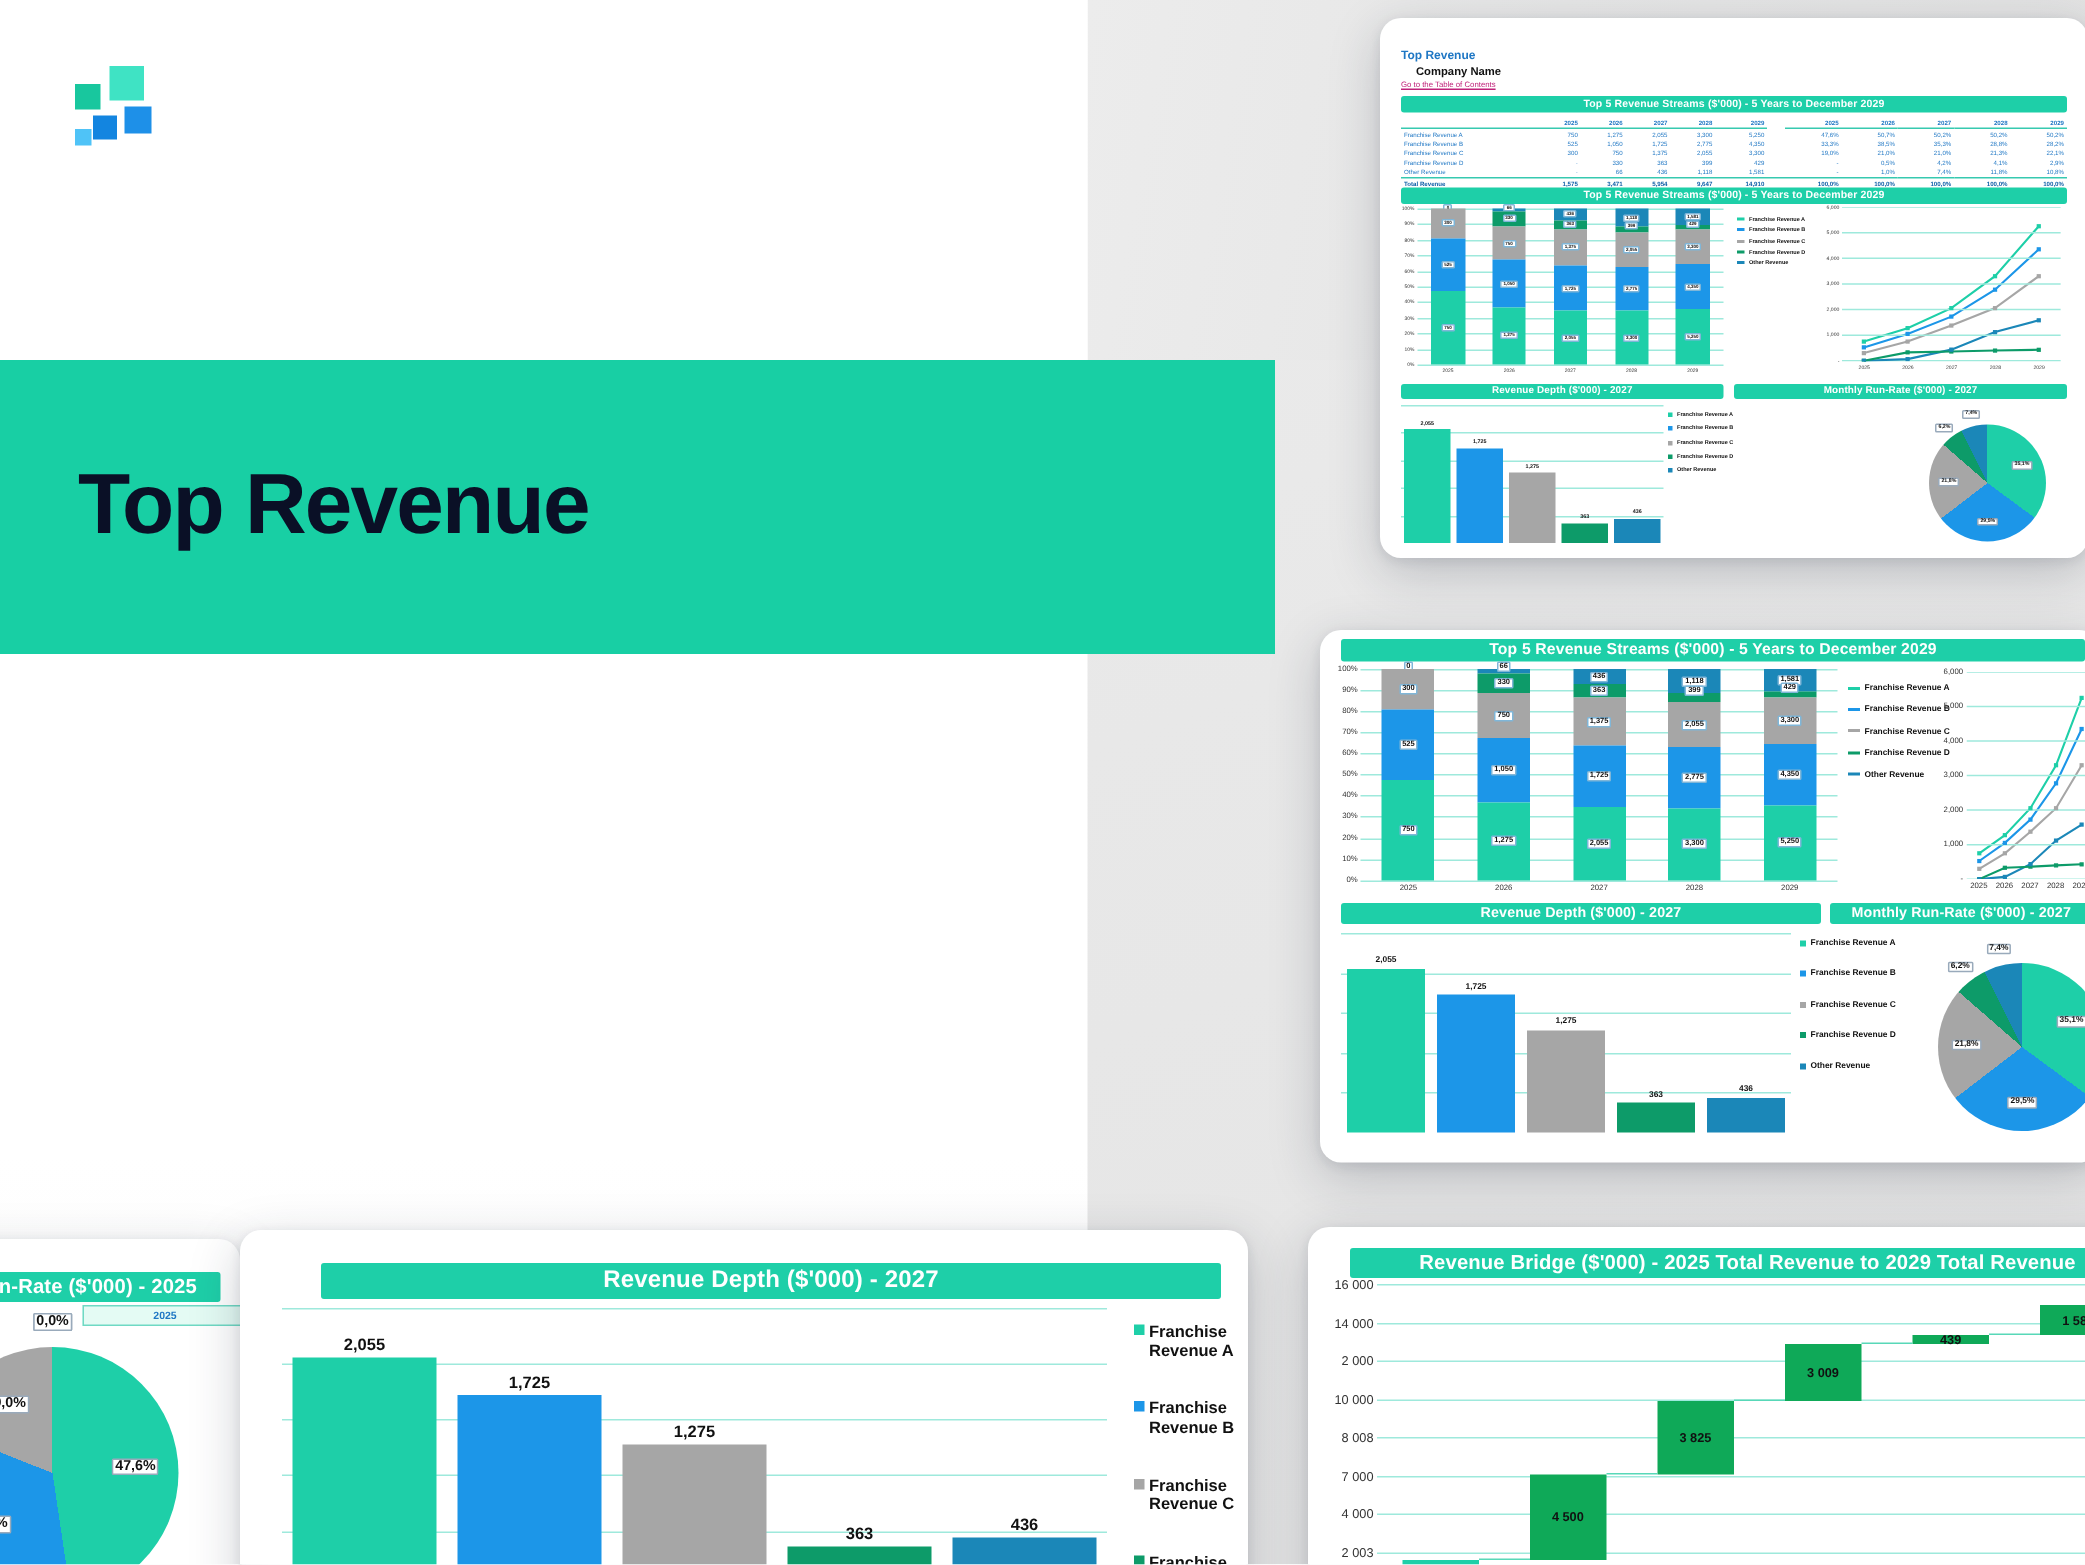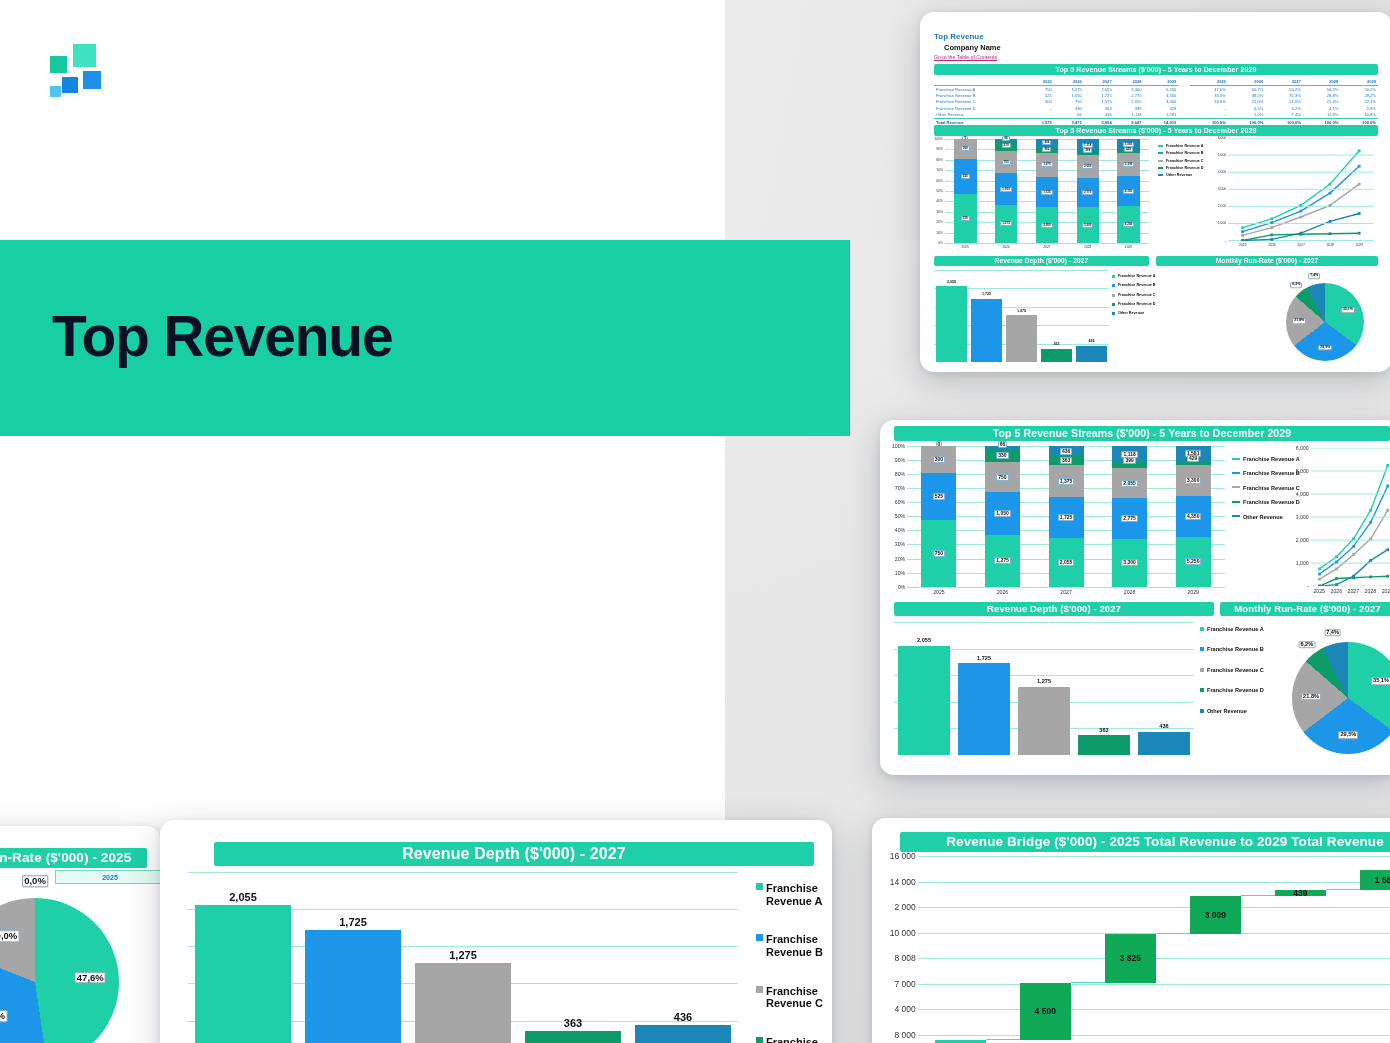--- a/index.html
+++ b/index.html
@@ -865,21 +865,21 @@
           </div>
         </div>
     </div>
   </div>
 
   <div class="card" id="card5">
     <div class="card-inner">
       <div class="xl-title" style="position:absolute;left:28px;top:14px;width:530px;height:20px;font-size:13.5px;line-height:20px;white-space:nowrap;overflow:hidden;">Revenue Bridge ($'000) - 2025 Total Revenue to 2029 Total Revenue</div>
       <div id="c5bridge" style="position:absolute;left:10px;top:38px;width:550px;height:227px;">
           <div class="axisY" style="font-size:8.5px;height:204px;width:35.7px;">
-            <span style="top: 178.5px;">8 000</span>
+            <span style="top: 178.5px;">2 003</span>
             <span style="top: 153px;">4 000</span>
             <span style="top: 127.5px;">7 000</span>
             <span style="top: 102px;">8 008</span>
             <span style="top: 76.5px;">10 000</span>
             <span style="top: 51px;">2 000</span>
             <span style="top: 25.5px;">14 000</span>
             <span style="top: 0px;">16 000</span>
           </div>
           <div class="waterfall" style="left:35.7px;top:0;width:510.29999999999995px;height:204px;">
             <div class="grid-h" style="top:178.5px;"></div>

